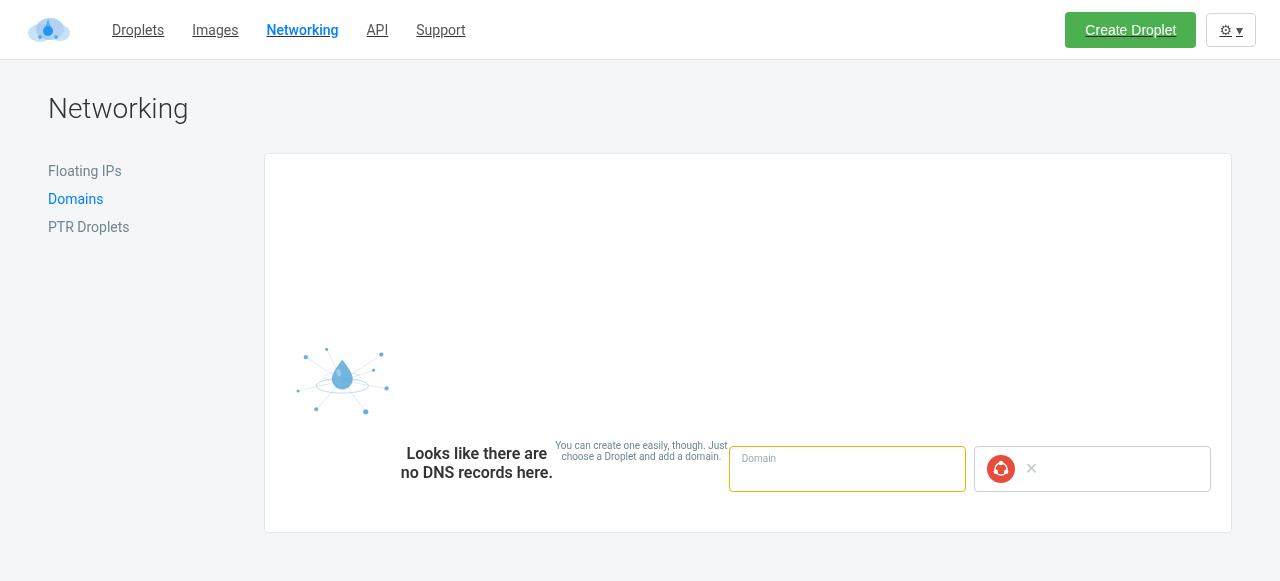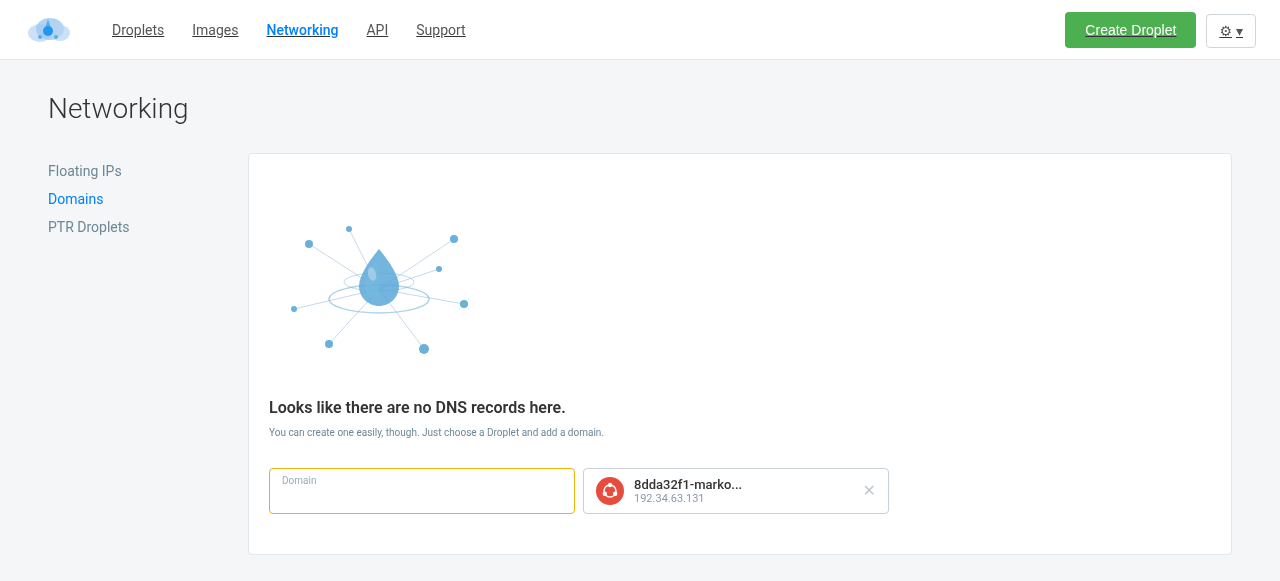--- a/index.html
+++ b/index.html
@@ -37,21 +37,21 @@
       text-decoration: none;
       cursor: pointer;
       font-weight: 400;
     }
     .nav-link.active {
       color: #0080ff;
       font-weight: 500;
     }
     .navbar-actions {
       display: flex;
-      align-items: flex-end;
+      align-items: center;
       gap: 10px;
       margin-left: auto;
     }
     .btn-create-droplet {
       background: #4caf50;
       color: #fff;
       border: none;
       border-radius: 4px;
       padding: 10px 20px;
       font-size: 14px;
@@ -77,21 +77,21 @@
       max-width: 1280px;
     }
     .page-title {
       font-size: 28px;
       font-weight: 300;
       color: #333;
       margin-bottom: 28px;
     }
     .content-layout {
       display: flex;
-      gap: 0;
+      gap: 16px;
     }
     
     .sidebar {
       width: 200px;
       flex-shrink: 0;
       padding-top: 4px;
     }
     .sidebar-item {
       font-size: 14px;
       padding: 6px 0;
@@ -102,22 +102,22 @@
       color: #0080ff;
     }
     
     .main-panel {
       flex: 1;
       background: #fff;
       border: 1px solid #e3e6ea;
       border-radius: 4px;
       min-height: 380px;
       display: flex;
-      flex-direction: column;
-      align-items: flex-start;
+      flex-direction: row;
+      align-items: flex-end;
       justify-content: center;
       padding: 40px 20px 40px;
     }
     
     .illustration {
       width: 220px;
       height: 180px;
       margin-bottom: 24px;
     }
     .empty-title {
@@ -311,24 +311,20 @@
           <div class="droplet-avatar">
 
             <svg width="22" height="22" viewBox="0 0 22 22" xmlns="http://www.w3.org/2000/svg">
               <circle cx="11" cy="11" r="11" fill="#e74c3c"></circle>
               <circle cx="11" cy="11" r="6" fill="none" stroke="white" stroke-width="1.5"></circle>
               <circle cx="11" cy="5" r="2.2" fill="white"></circle>
               <circle cx="16.2" cy="13.7" r="2.2" fill="white"></circle>
               <circle cx="5.8" cy="13.7" r="2.2" fill="white"></circle>
             </svg>
           </div>
-          <div class="droplet-info">
-            <div class="droplet-name">8dda32f1-marko...</div>
-            <div class="droplet-ip">192.34.63.131</div>
-          </div>
           <span class="droplet-remove">✕</span>
         </div>
 
       </div>
 
     </div>
   </div>
 </div>
 
 </body></html>

